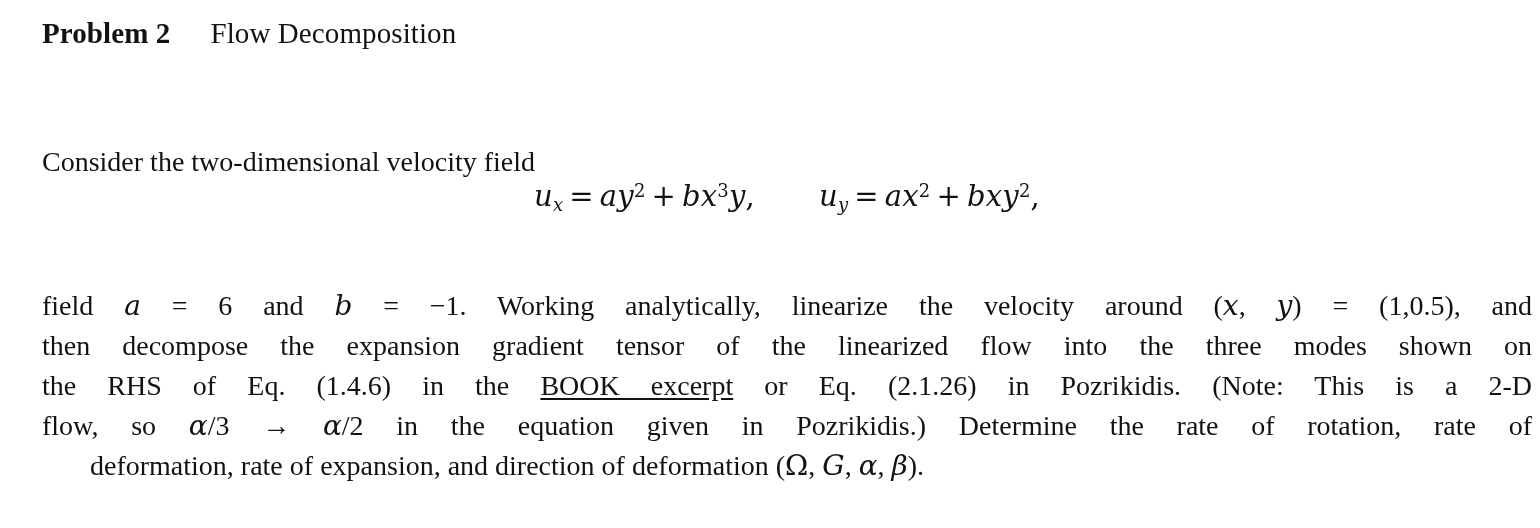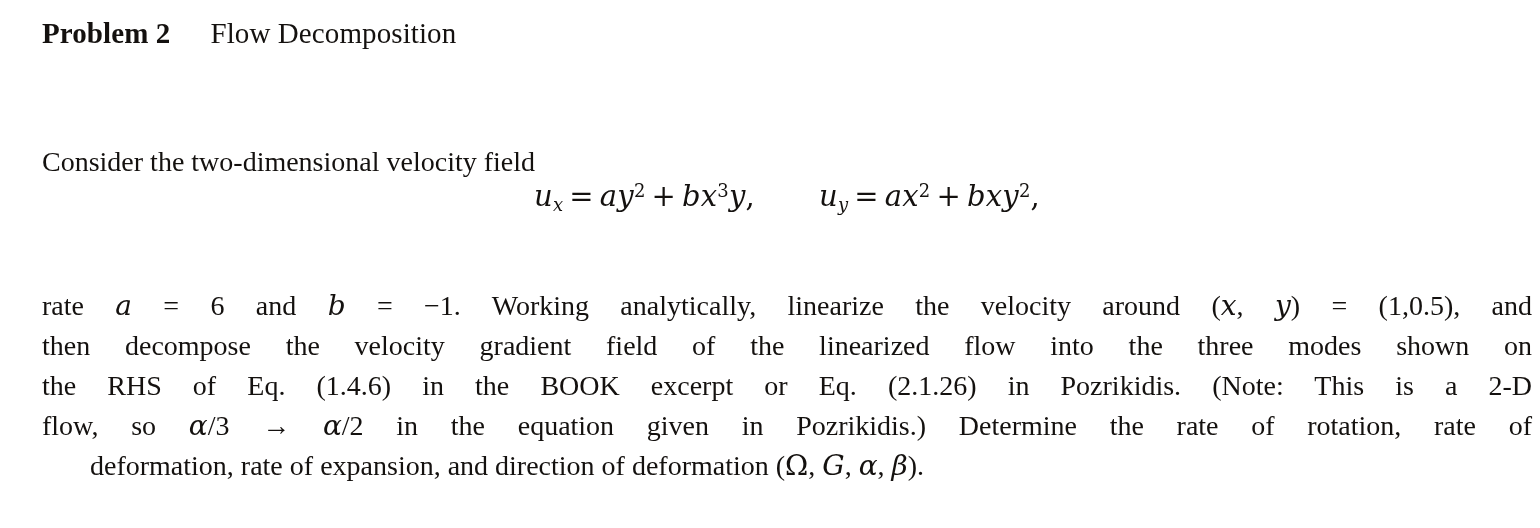--- a/index.html
+++ b/index.html
@@ -120,20 +120,21 @@
     margin-left: 48px;
   }
   .para .ln > span {
     display: inline;
   }
   .it {
     font-style: italic;
     font-family: "DejaVu Serif", "Liberation Serif", serif;
   }
   .under {
+    text-decoration: underline;
     text-underline-offset: 3px;
   }
   .sym {
     font-family: "DejaVu Serif", "Liberation Serif", serif;
     font-style: italic;
   }
   .symup {
     font-family: "DejaVu Serif", "Liberation Serif", serif;
     font-style: normal;
   }
@@ -149,23 +150,23 @@
     </div>
 
     <div class="intro">Consider the two-dimensional velocity field</div>
 
     <div class="equation">
       <span class="math"><span>u</span><sub class="mi">x</sub><span class="op">=</span><span>a</span><span>y</span><sup class="mn">2</sup><span class="op">+</span><span>b</span><span>x</span><sup class="mn">3</sup><span>y</span><span class="comma">,</span></span><span class="eqgap"></span><span class="math"><span>u</span><sub class="mi">y</sub><span class="op">=</span><span>a</span><span>x</span><sup class="mn">2</sup><span class="op">+</span><span>b</span><span>x</span><span>y</span><sup class="mn">2</sup><span class="comma">,</span></span>
     </div>
 
     <div class="para">
 
-      <span class="ln"><span>rate </span><span class="it">a</span><span> = 6 and </span><span class="it">b</span><span> = −1.  Working analytically, linearize the velocity around (</span><span class="it">x</span><span>, </span><span class="it">y</span><span>) = (1,0.5), and</span></span>
+      <span class="ln"><span>field </span><span class="it">a</span><span> = 6 and </span><span class="it">b</span><span> = −1.  Working analytically, linearize the velocity around (</span><span class="it">x</span><span>, </span><span class="it">y</span><span>) = (1,0.5), and</span></span>
 
-      <span class="ln">then decompose the velocity gradient field of the linearized flow into the three modes shown on</span>
+      <span class="ln">then decompose the expansion gradient tensor of the linearized flow into the three modes shown on</span>
 
       <span class="ln"><span>the RHS of Eq. (1.4.6) in the </span><span class="under">BOOK excerpt</span><span> or Eq. (2.1.26) in Pozrikidis.  (Note: This is a 2-D</span></span>
 
       <span class="ln"><span>flow, so </span><span class="sym">α</span><span>/3 → </span><span class="sym">α</span><span>/2 in the equation given in Pozrikidis.)  Determine the rate of rotation, rate of</span></span>
 
       <span class="ln last"><span>deformation, rate of expansion, and direction of deformation (</span><span class="symup">Ω</span><span>, </span><span class="it">G</span><span>, </span><span class="sym">α</span><span>, </span><span class="sym">β</span><span>).</span></span>
 
     </div>
 
   </div>

